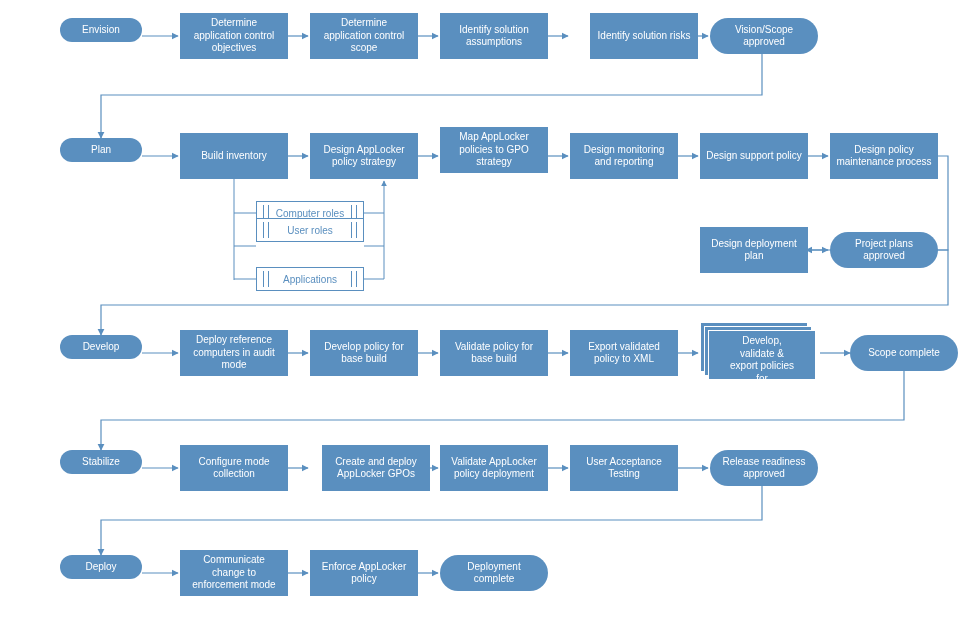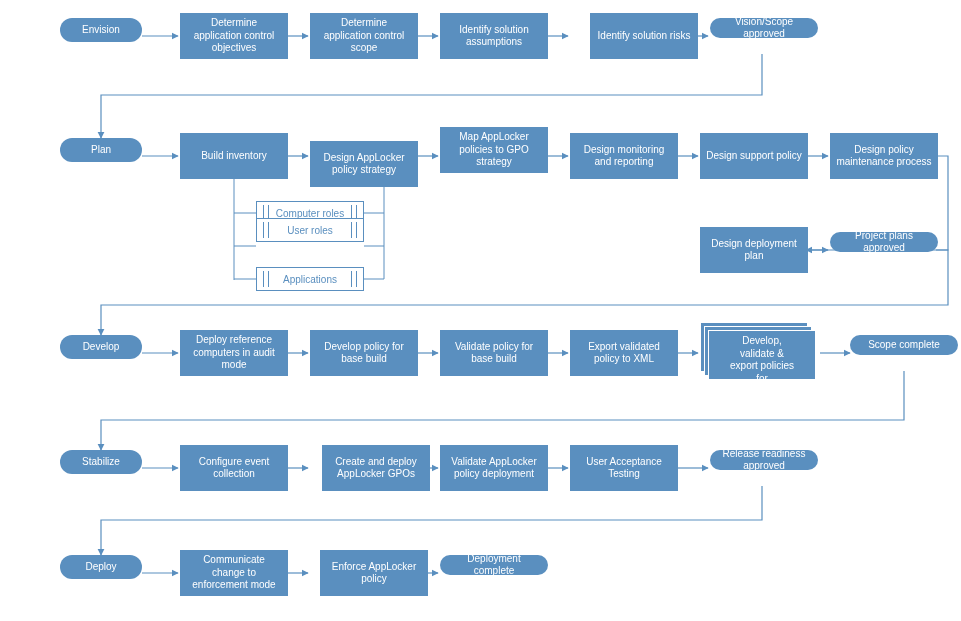--- a/index.html
+++ b/index.html
@@ -36,21 +36,21 @@
   }
   .step {
     background: #5a8fbf;
     width: 108px;
     height: 46px;
   }
   .milestone {
     background: #5a8fbf;
     border-radius: 18px;
     width: 108px;
-    height: 20px;
+    height: 36px;
   }
   .subitem {
     position: absolute;
     border: 1px solid #5a8fbf;
     width: 108px;
     height: 24px;
     background: #fff;
     display: flex;
     align-items: center;
     justify-content: center;
@@ -177,21 +177,21 @@
 <div class="node milestone" style="left:710px;top:18px">
     <span>Vision/Scope approved</span>
   </div>
 
 <div class="node phase" style="left:60px;top:138px">
     <span>Plan</span>
   </div>
 <div class="node step" style="left:180px;top:133px">
     <span>Build inventory</span>
   </div>
-<div class="node step" style="left:310px;top:141px">
+<div class="node step" style="left:310px;top:133px">
     <span>Design AppLocker policy strategy</span>
   </div>
 <div class="node step" style="left:440px;top:127px">
     <span>Map AppLocker policies to GPO strategy</span>
   </div>
 <div class="node step" style="left:570px;top:133px">
     <span>Design monitoring and reporting</span>
   </div>
 <div class="node step" style="left:700px;top:133px">
     <span>Design support policy</span>
@@ -240,39 +240,39 @@
     </div>
 </div>
 <div class="node milestone" style="left:850px;top:335px">
     <span>Scope complete</span>
   </div>
 
 <div class="node phase" style="left:60px;top:450px">
     <span>Stabilize</span>
   </div>
 <div class="node step" style="left:180px;top:445px">
-    <span>Configure event collection</span>
+    <span>Configure mode collection</span>
   </div>
 <div class="node step" style="left:322px;top:445px">
     <span>Create and deploy AppLocker GPOs</span>
   </div>
 <div class="node step" style="left:440px;top:445px">
     <span>Validate AppLocker policy deployment</span>
   </div>
 <div class="node step" style="left:570px;top:445px">
     <span>User Acceptance Testing</span>
   </div>
 <div class="node milestone" style="left:710px;top:450px">
     <span>Release readiness approved</span>
   </div>
 
 <div class="node phase" style="left:60px;top:555px">
     <span>Deploy</span>
   </div>
 <div class="node step" style="left:180px;top:550px">
     <span>Communicate change to enforcement mode</span>
   </div>
-<div class="node step" style="left:320px;top:550px">
+<div class="node step" style="left:310px;top:550px">
     <span>Enforce AppLocker policy</span>
   </div>
 <div class="node milestone" style="left:440px;top:555px">
     <span>Deployment complete</span>
   </div>
 
 </body></html>

